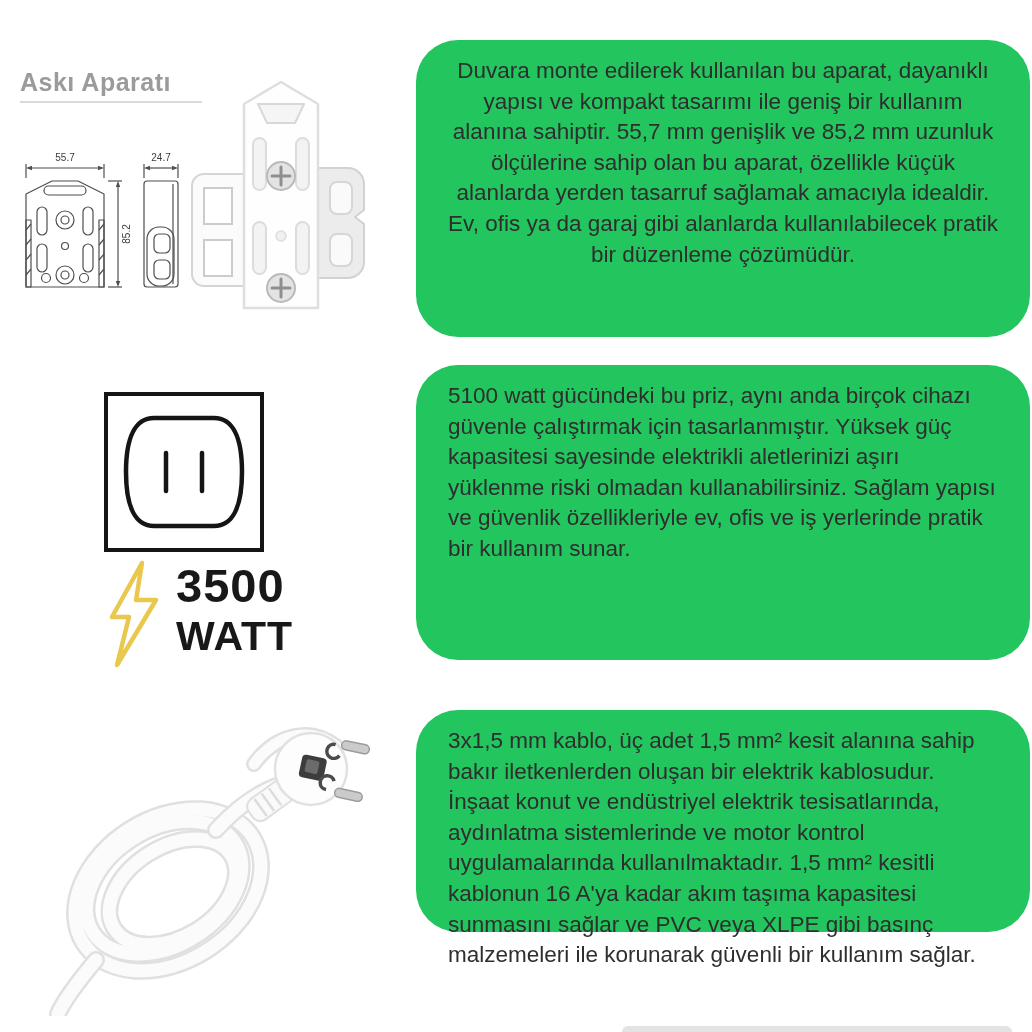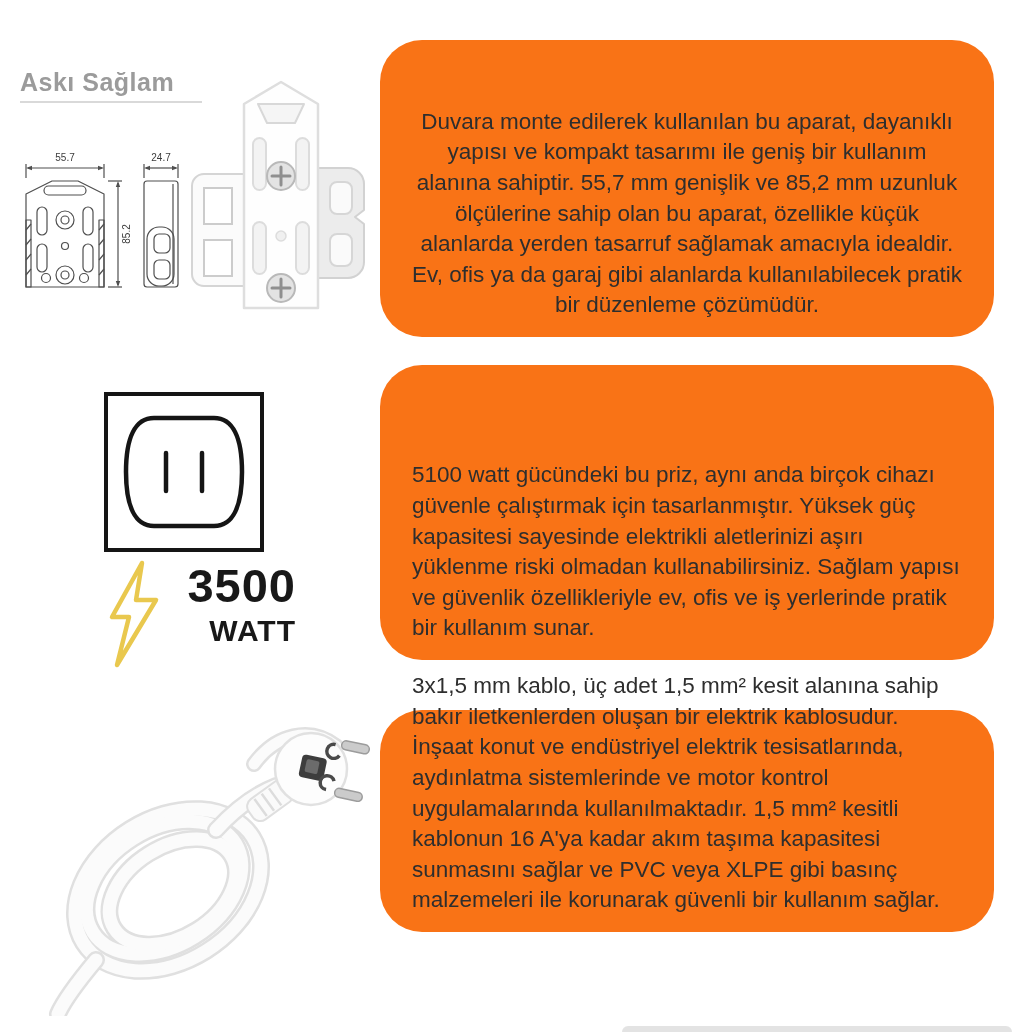--- a/index.html
+++ b/index.html
@@ -8,47 +8,47 @@
     font-family:"Liberation Sans","DejaVu Sans",sans-serif;color:#2e2e2e;
   }
   .abs{position:absolute;}
   
   .section-title{
     left:20px;top:68px;font-size:25px;font-weight:bold;color:#9b9b9b;letter-spacing:.5px;
   }
   .title-underline{left:20px;top:101px;width:182px;height:2px;background:#d9d9d9;}
   
   .desc-box{
-    left:380px;width:614px;background:#f97316;border-radius:42px;
-    display:flex;align-items:flex-end;justify-content:center;
+    left:416px;width:614px;background:#22c55e;border-radius:42px;
+    display:flex;align-items:flex-start;justify-content:center;
     font-size:22.5px;line-height:1.36;color:#2e2e2e;
     padding:16px 32px;box-sizing:border-box;
   }
   #box-mount{top:40px;height:297px;text-align:center;}
   #box-power{top:365px;height:295px;text-align:left;}
   #box-cable{top:710px;height:222px;text-align:left;}
   
   .outlet-frame{
     left:104px;top:392px;width:160px;height:160px;border:4px solid #151515;
     box-sizing:border-box;background:#ffffff;
   }
   
-  .power-text{left:176px;top:562px;width:120px;text-align:right;color:#181818;font-weight:bold;line-height:1.0;}
+  .power-text{left:176px;top:562px;width:120px;text-align:left;color:#181818;font-weight:bold;line-height:1.0;}
   .power-value{font-size:47px;letter-spacing:1px;}
-  .power-unit{font-size:30px;letter-spacing:1px;margin-top:7px;}
+  .power-unit{font-size:41px;letter-spacing:1px;margin-top:7px;}
   
   .next-box-hint{left:622px;top:1026px;width:390px;height:6px;background:#dadada;border-radius:8px 8px 0 0;opacity:.75;}
   svg text{font-family:"Liberation Sans","DejaVu Sans",sans-serif;}
 </style>
 </head>
 <body>
 
 <div id="canvas">
 
-  <div class="abs section-title">Askı Sağlam</div>
+  <div class="abs section-title">Askı Aparatı</div>
   <div class="abs title-underline"></div>
 
   <svg class="abs" style="left:16px;top:150px;" width="182" height="168" viewBox="0 0 182 168">
     <g stroke="#4f4f4f" stroke-width="1.2" fill="none" stroke-linejoin="round">
 
       <line x1="10" y1="28" x2="10" y2="14"></line>
         <line x1="88" y1="28" x2="88" y2="14"></line>
       <line x1="12" y1="18" x2="86" y2="18"></line>
       <path d="M10,18 l6,-2.2 v4.4 z M88,18 l-6,-2.2 v4.4 z" fill="#4f4f4f" stroke="none"></path>
 

